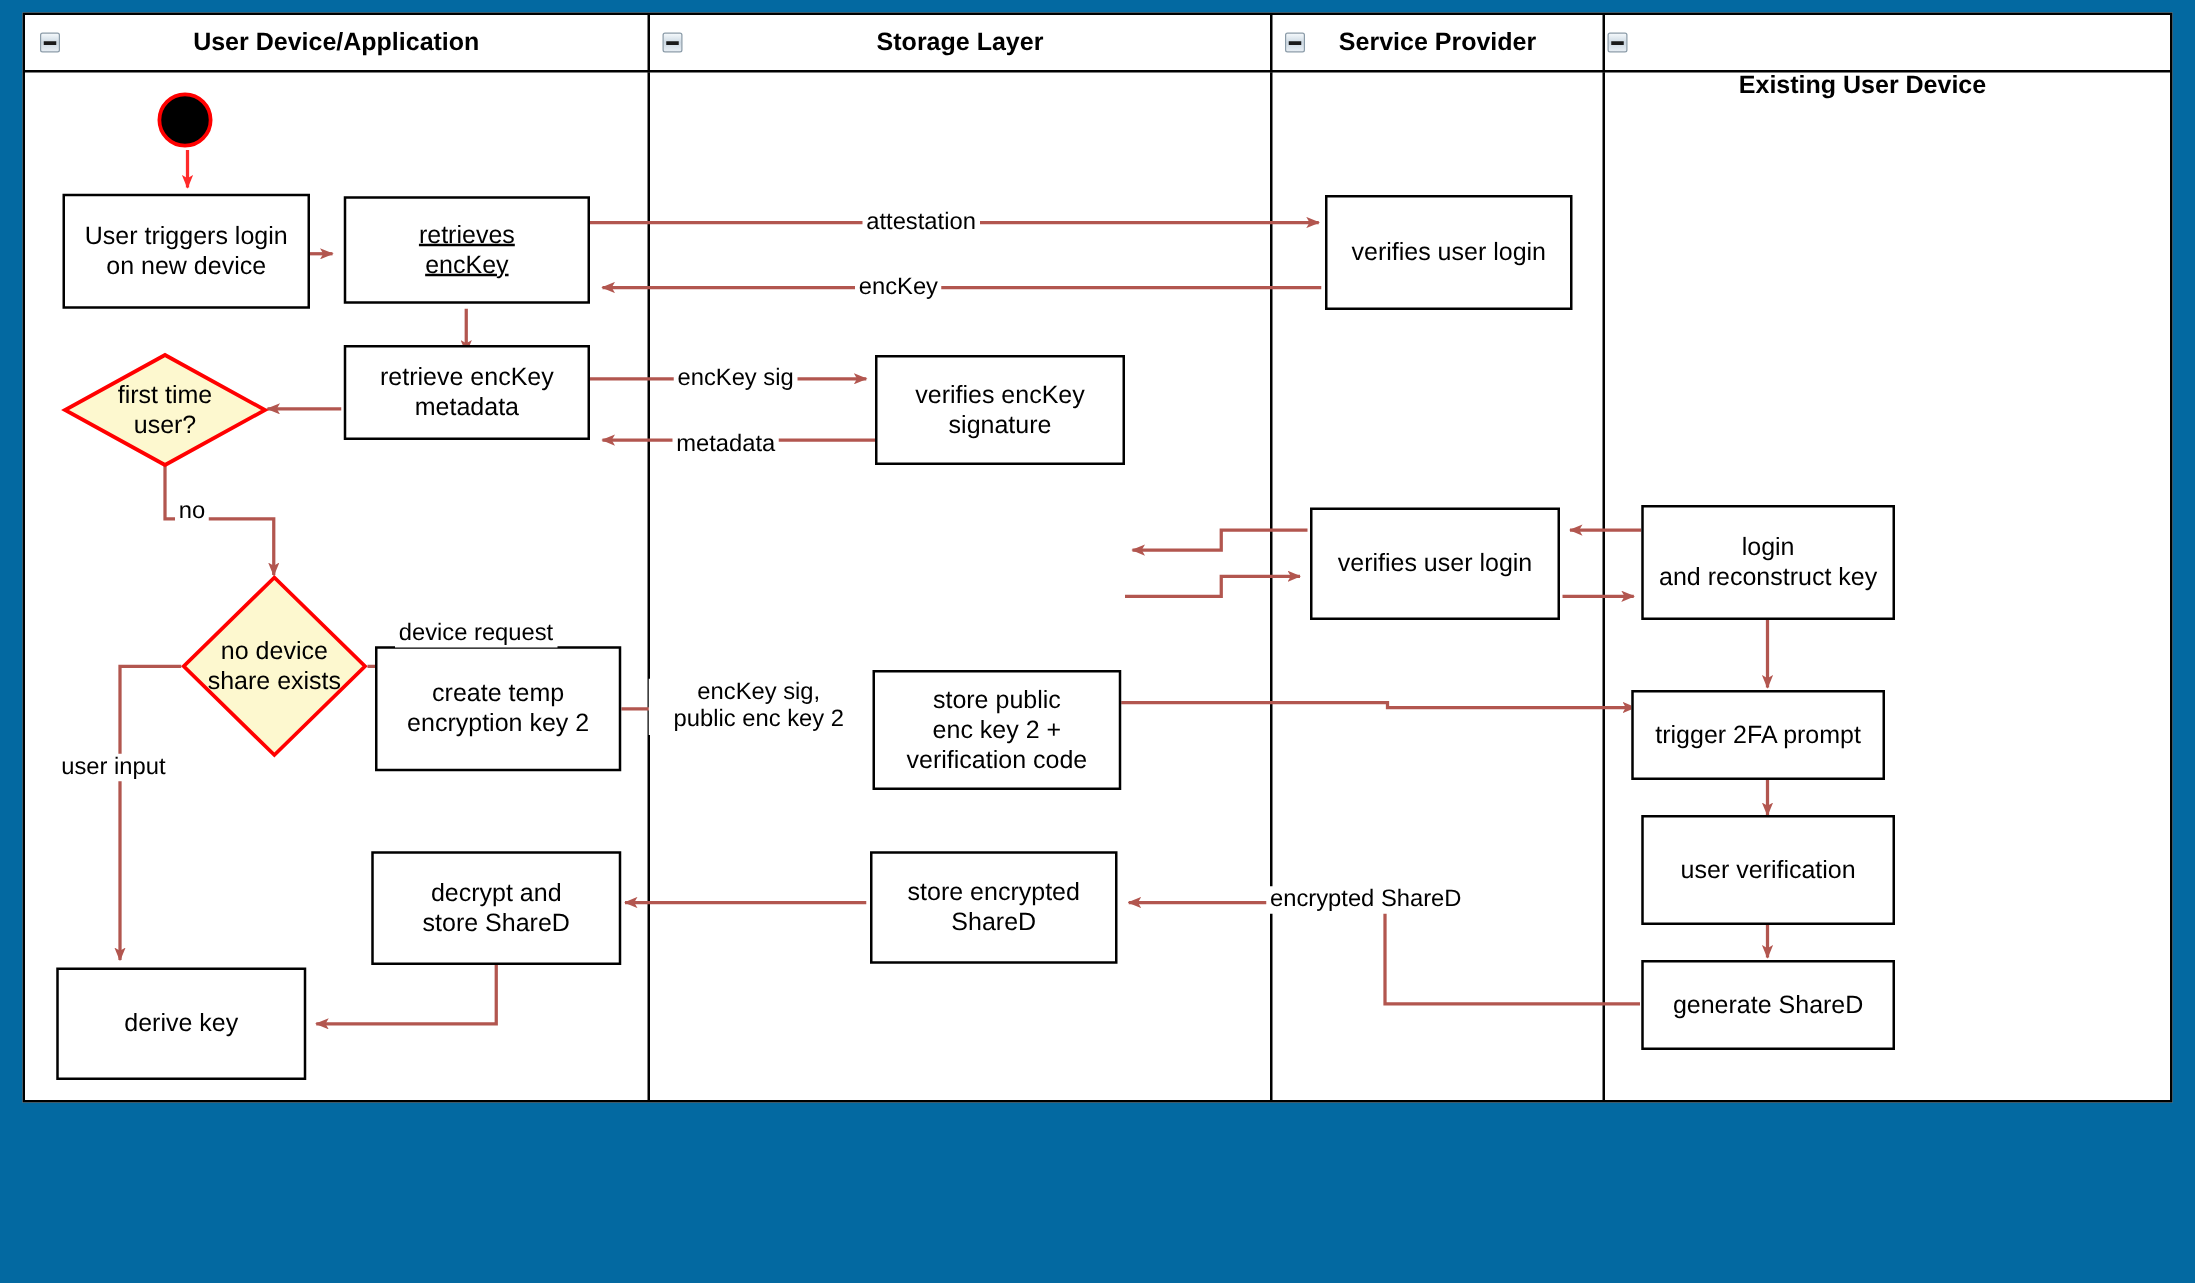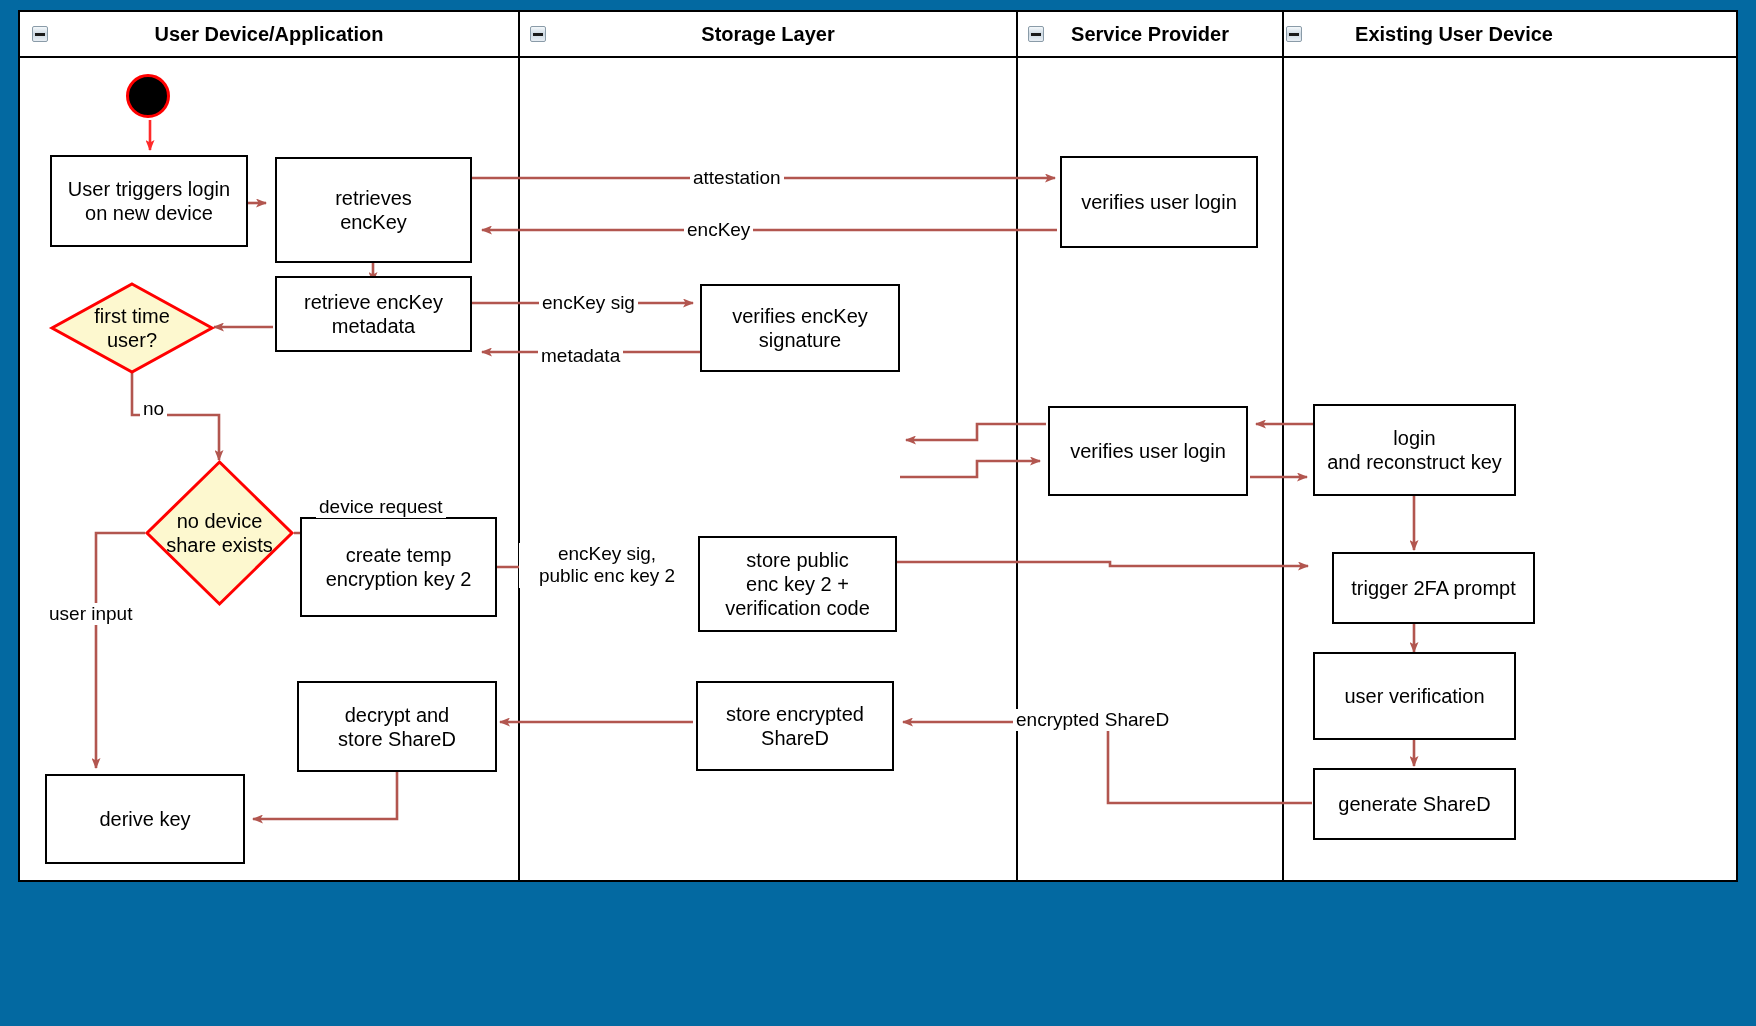--- a/index.html
+++ b/index.html
@@ -170,21 +170,21 @@
     <div class="collapse-icon" style="left:12px;"></div>
     <div class="lane-title" style="left:0;width:498px;">User Device/Application</div>
 
     <div class="collapse-icon" style="left:510px;"></div>
     <div class="lane-title" style="left:500px;width:496px;">Storage Layer</div>
 
     <div class="collapse-icon" style="left:1008px;"></div>
     <div class="lane-title" style="left:998px;width:264px;">Service Provider</div>
 
     <div class="collapse-icon" style="left:1266px;"></div>
-    <div class="lane-title" style="left:1216px;width:436px;text-align:center;">Existing User Device</div>
+    <div class="lane-title" style="left:1252px;width:436px;text-align:center;margin-top:34px;">Existing User Device</div>
   </div>
 
   <svg id="edges" xmlns="http://www.w3.org/2000/svg">
     <defs>
       <marker id="ah" markerWidth="11" markerHeight="9" refX="10" refY="4.5" orient="auto" markerUnits="userSpaceOnUse">
         <path d="M0,0 L11,4.5 L0,9 L2.6,4.5 Z" fill="#b2564f"></path>
       </marker>
       <marker id="ahr" markerWidth="11" markerHeight="9" refX="10" refY="4.5" orient="auto" markerUnits="userSpaceOnUse">
         <path d="M0,0 L11,4.5 L0,9 L2.6,4.5 Z" fill="#ff2a2a"></path>
       </marker>
@@ -237,21 +237,21 @@
 
       <path d="M397,772 L397,819 L253,819" marker-end="url(#ah)"></path>
     </g>
   </svg>
 
   <div class="start-node" style="left:126px;top:74px;"></div>
 
   <div class="node" style="left:50px;top:155px;width:198px;height:92px;">User triggers login
 on new device</div>
 
-  <div class="node" style="left:275px;top:157px;width:197px;height:106px;">retrieves
+  <div class="node" style="left:275px;top:157px;width:197px;height:86px;text-decoration:underline;">retrieves
 encKey</div>
 
   <div class="node" style="left:275px;top:276px;width:197px;height:76px;">retrieve encKey
 metadata</div>
 
   <div class="diamond-wrap" style="left:145px;top:460px;width:149px;height:146px;">
     <svg width="149" height="146" viewBox="0 0 149 146">
       <polygon points="74.5,2 147,73 74.5,144 2,73" fill="#fdf8cf" stroke="#ff0000" stroke-width="3"></polygon>
     </svg>
     <div class="diamond-label">no device
@@ -285,21 +285,21 @@
   <div class="node" style="left:696px;top:681px;width:198px;height:90px;">store encrypted
 ShareD</div>
 
   <div class="node" style="left:1060px;top:156px;width:198px;height:92px;">verifies user login</div>
 
   <div class="node" style="left:1048px;top:406px;width:200px;height:90px;">verifies user login</div>
 
   <div class="node" style="left:1313px;top:404px;width:203px;height:92px;">login
 and reconstruct key</div>
 
-  <div class="node" style="left:1332px;top:552px;width:203px;height:72px;">trigger 2FA prompt</div>
+  <div class="node" style="left:1305px;top:552px;width:203px;height:72px;">trigger 2FA prompt</div>
 
   <div class="node" style="left:1313px;top:652px;width:203px;height:88px;">user verification</div>
 
   <div class="node" style="left:1313px;top:768px;width:203px;height:72px;">generate ShareD</div>
 
   <div class="edge-label" style="left:690px;top:167px;">attestation</div>
 
   <div class="edge-label" style="left:684px;top:219px;">encKey</div>
 
   <div class="edge-label" style="left:539px;top:292px;">encKey sig</div>

